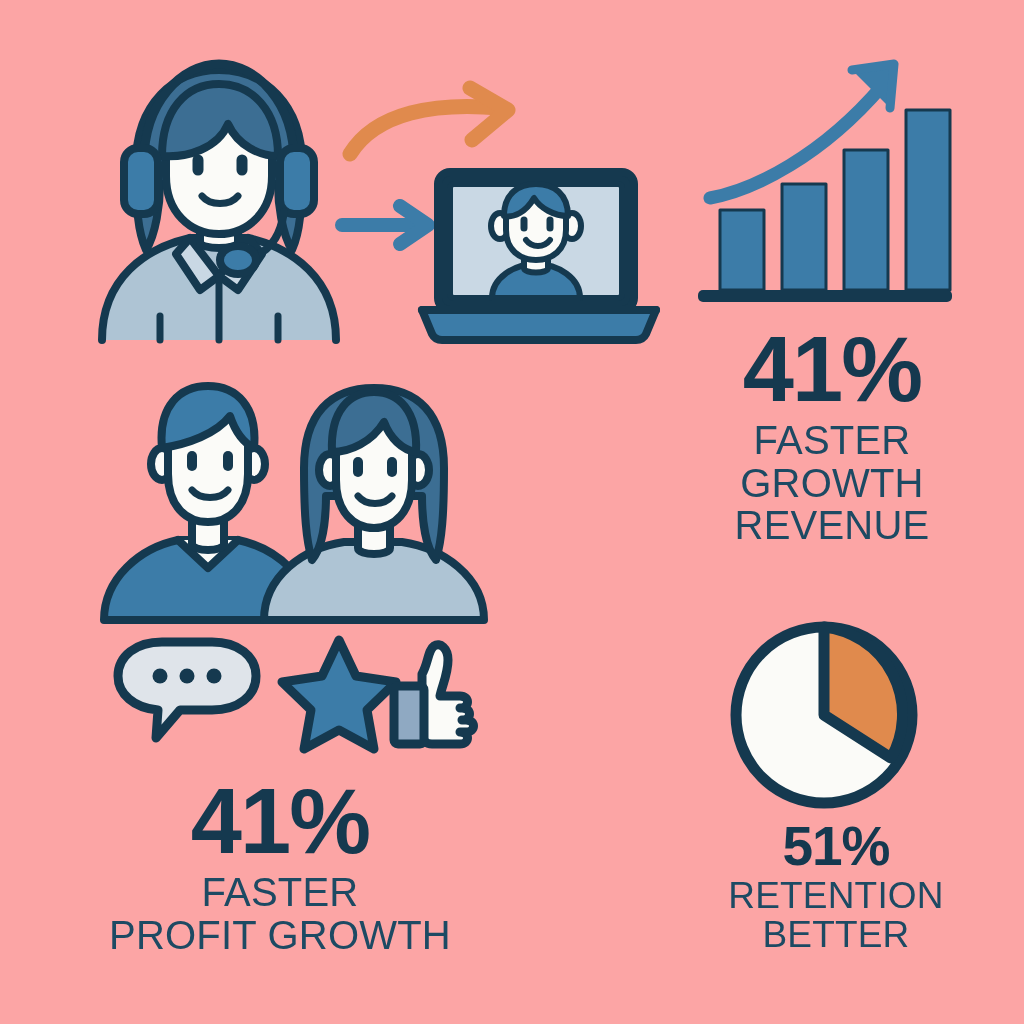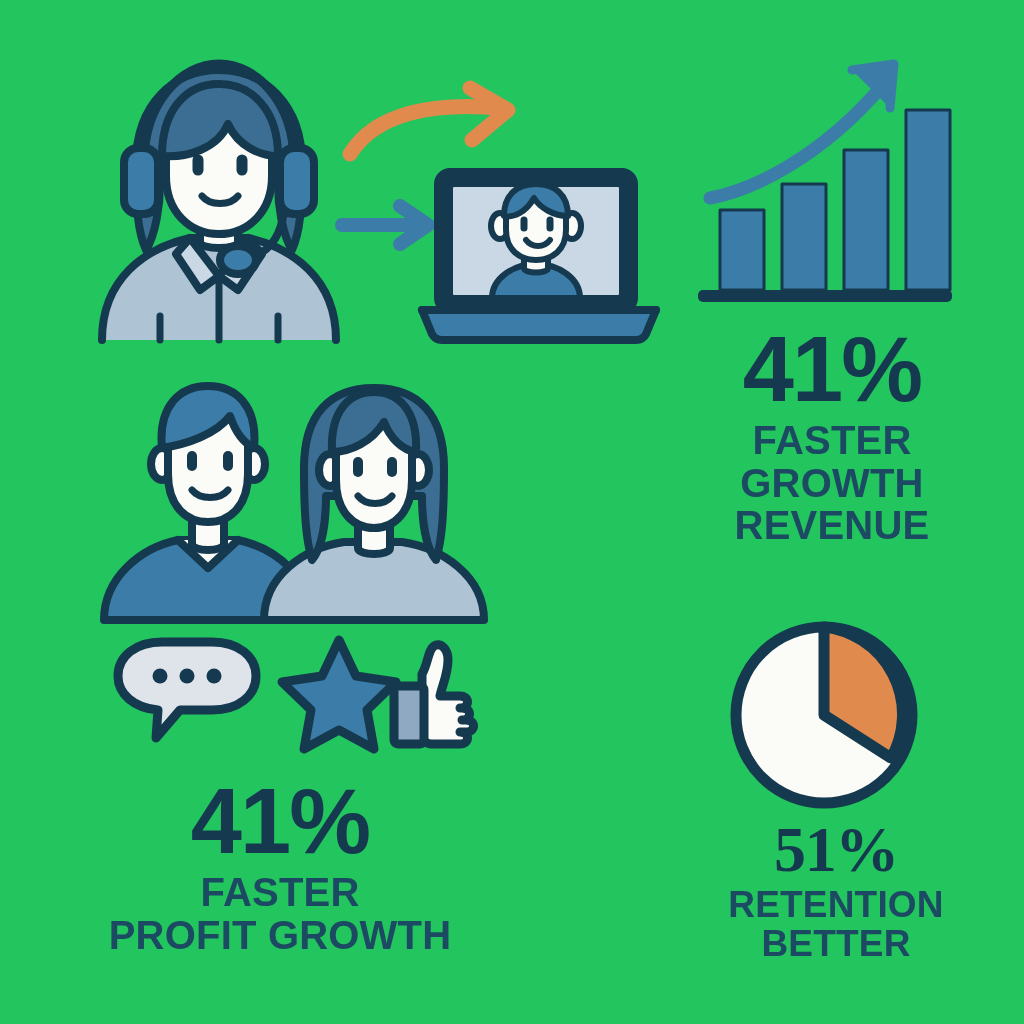--- a/index.html
+++ b/index.html
@@ -8,58 +8,58 @@
   html, body {
     width:1024px; height:1024px;
     font-family:"Liberation Sans", sans-serif;
     background:#f9f9f5;
     overflow:hidden;
   }
 
   #canvas {
     position:relative;
     width:1024px; height:1024px;
-    background:#22c55e;
+    background:#fca5a5;
   }
 
   
   .abs { position:absolute; }
 
   
   .stat-block { position:absolute; text-align:center; }
 
   .stat-value {
     font-family:"Liberation Sans", sans-serif;
     font-weight:bold;
     color:#15394f;
     line-height:0.95;
     letter-spacing:-0.02em;
   }
   .stat-label {
     font-family:"Liberation Sans", sans-serif;
-    font-weight:bold;
+    font-weight:normal;
     color:#1d4a63;
     line-height:1.06;
     letter-spacing:0.005em;
     text-transform:uppercase;
   }
 
   
   #stat-revenue { left:700px; top:326px; width:264px; }
   #stat-revenue .stat-value { font-size:92px; }
   #stat-revenue .stat-label { font-size:40px; margin-top:6px; }
 
   
   #stat-profit { left:60px; top:778px; width:440px; }
   #stat-profit .stat-value { font-size:92px; }
   #stat-profit .stat-label { font-size:40px; margin-top:6px; }
 
   
   #stat-retention { left:700px; top:820px; width:272px; }
-  #stat-retention .stat-value { font-size:64px;font-family:Liberation Serif, serif; }
+  #stat-retention .stat-value { font-size:55px; }
   #stat-retention .stat-label { font-size:37px; margin-top:4px; }
 
   svg { display:block; overflow:visible; }
 </style>
 </head>
 <body>
 
 <div id="canvas">
 
   <div class="abs" style="left:88px; top:44px; width:262px; height:300px;">

